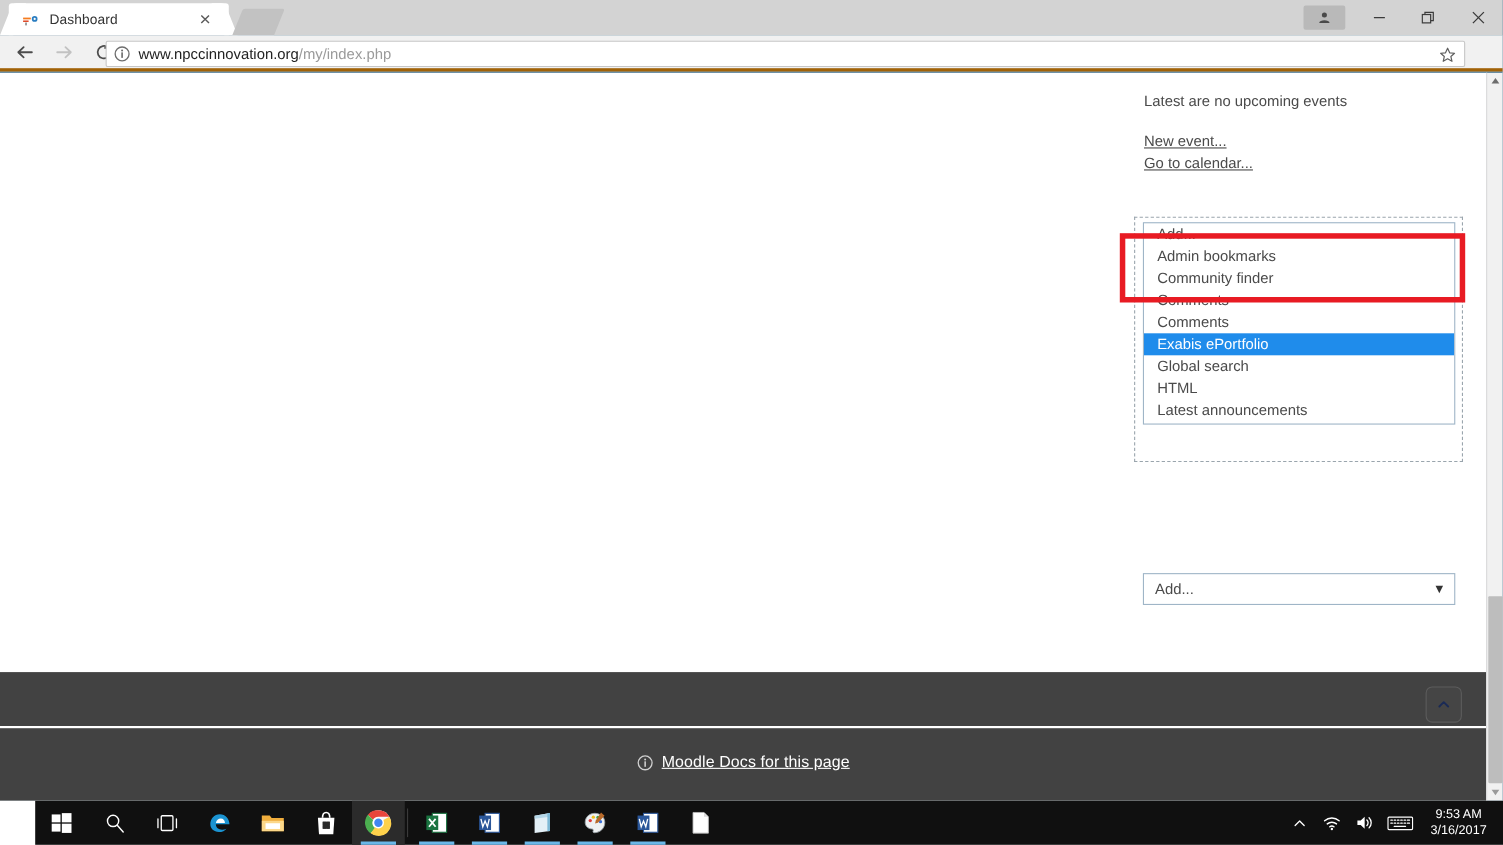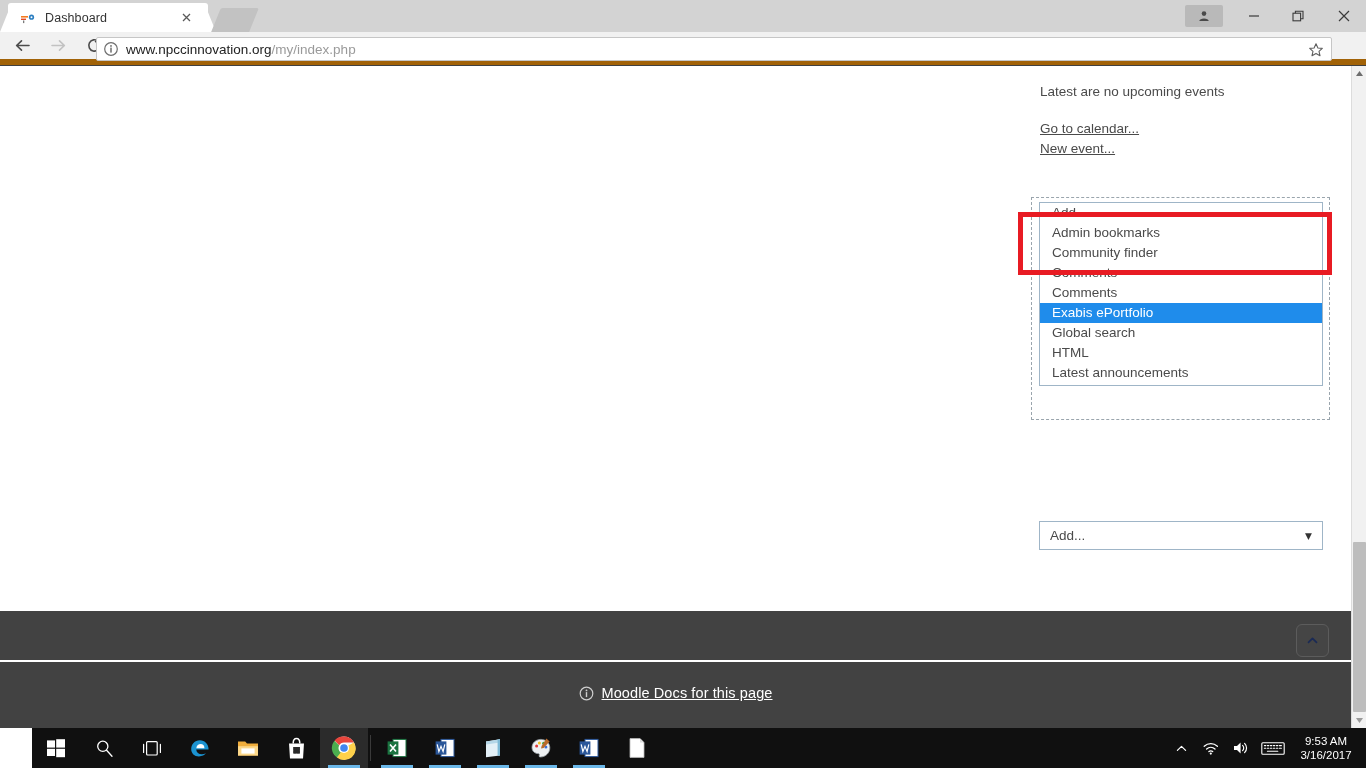--- a/index.html
+++ b/index.html
@@ -8,21 +8,21 @@
     width: 1366px; height: 768px;
     overflow: hidden;
     font-family: "Liberation Sans", sans-serif;
     background: #ffffff;
   }
 
   
   #browser-window {
     position: absolute; left: 0; top: 0;
     width: 1366px; height: 728px;
-    background: #404040;
+    background: #0c4a6e;
   }
 
   
   #tab-strip {
     position: absolute; left: 0; top: 0;
     width: 1366px; height: 32px;
     background: #d3d3d3;
   }
   #tab-active {
     position: absolute; left: 8px; top: 3px;
@@ -82,21 +82,21 @@
     width: 38px; height: 22px; margin-right: 8px;
     background: #b9b9b9; border-radius: 2px;
     display: flex; align-items: center; justify-content: center;
   }
 
   
   #toolbar {
     position: absolute; left: 0; top: 32px;
     width: 1366px; height: 33px;
     background: #f1f1f1;
-    border-bottom: 6px solid #a16207;
+    border-bottom: 3px solid #a16207;
     display: flex; align-items: center;
   }
   .nav-btn {
     width: 36px; height: 33px;
     display: flex; align-items: center; justify-content: center;
   }
   #omnibox {
     position: absolute; left: 96px; top: 5px;
     width: 1236px; height: 24px;
     background: #ffffff;
@@ -381,22 +381,22 @@
       <span class="menu-dot"></span>
     </div>
   </div>
 
   <div id="viewport">
 
     <div id="right-column">
 
       <div id="calendar-block">
         <div id="no-events-text">Latest are no upcoming events</div>
+        <a class="calendar-link" href="#">New event...</a>
         <a class="calendar-link" href="#">Go to calendar...</a>
-        <a class="calendar-link" href="#">New event...</a>
       </div>
 
       <div id="add-block-region"></div>
 
       <div id="block-listbox">
         <div class="listbox-option">Add...</div>
         <div class="listbox-option">Admin bookmarks</div>
         <div class="listbox-option">Community finder</div>
         <div class="listbox-option">Comments</div>
         <div class="listbox-option">Comments</div>

